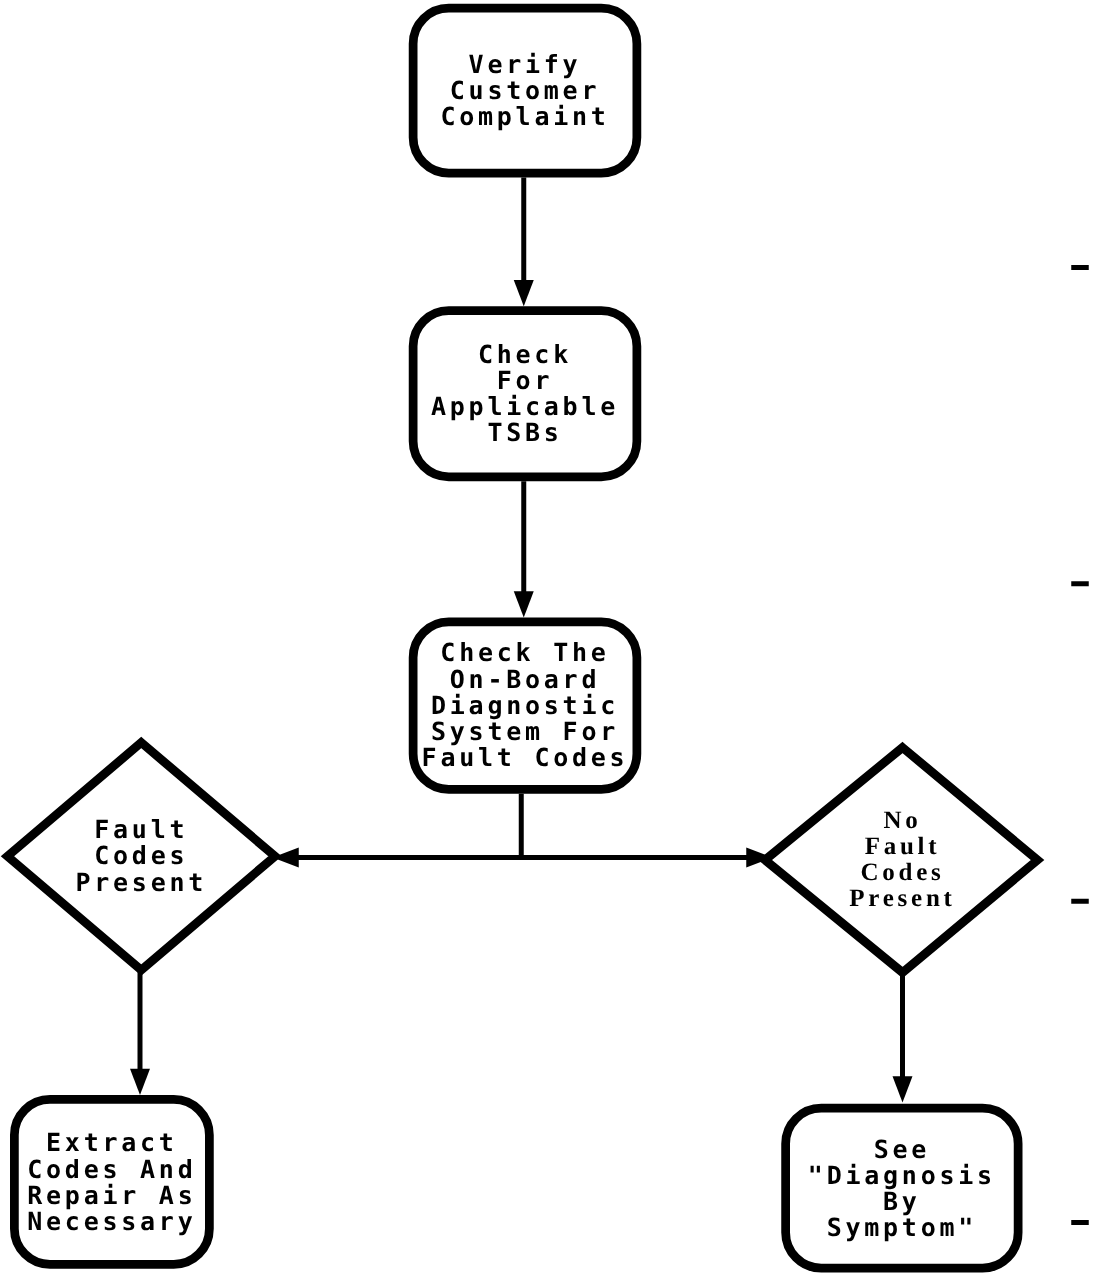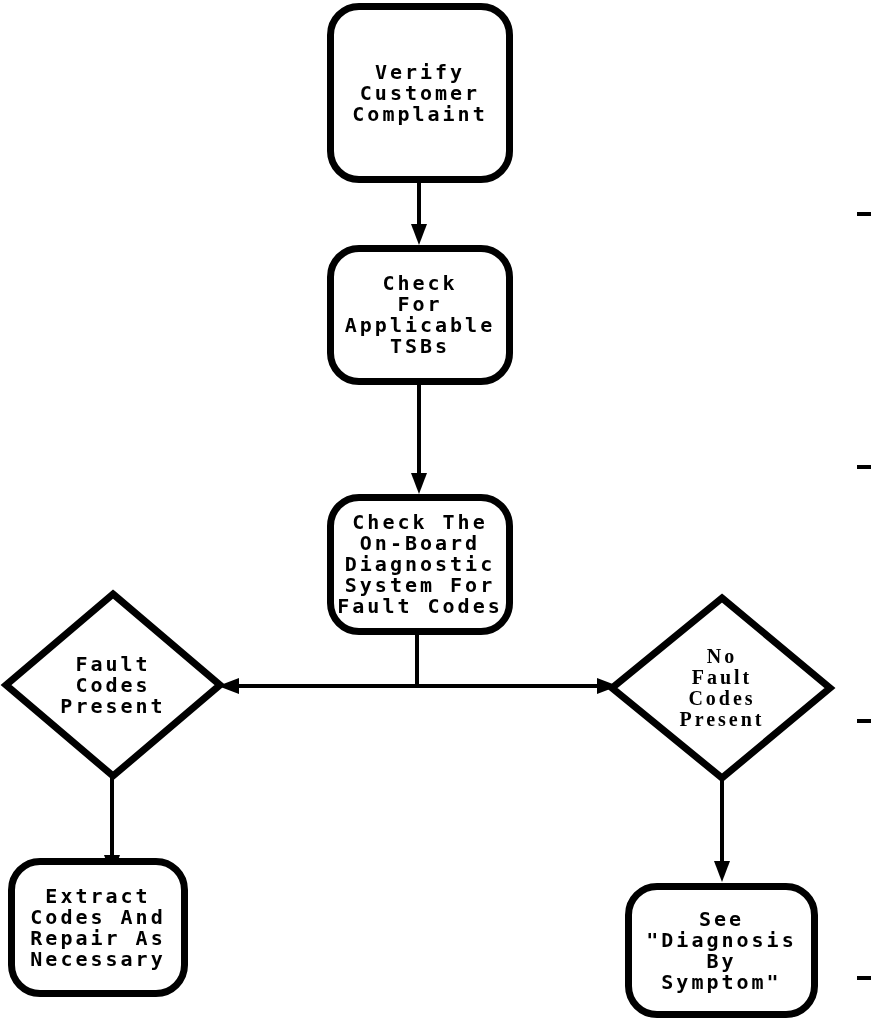--- a/index.html
+++ b/index.html
@@ -37,24 +37,24 @@
     letter-spacing: 3px;
     color: #000000;
     text-align: center;
     white-space: pre-line;
   }
   .diamond-label {
     position: absolute;
     transform: translate(-50%, -50%);
   }
   
-  .n-verify   { left: 327px; top: 3px;   width: 186px; height: 180px; }
+  .n-verify   { left: 327px; top: 3px;   width: 186px; height: 139px; }
   .n-tsb      { left: 327px; top: 245px; width: 186px; height: 140px; }
   .n-obd      { left: 327px; top: 494px; width: 186px; height: 141px; }
-  .n-extract  { left: 8px;   top: 858px; width: 180px; height: 139px; }
+  .n-extract  { left: 8px;   top: 876px; width: 163px; height: 139px; }
   .n-see      { left: 625px; top: 883px; width: 193px; height: 135px; }
   .l-fault    { left: 113px; top: 685px; }
   .l-nofault  { left: 722px; top: 688px; font-family: Liberation Serif, serif; }
 </style>
 </head>
 <body>
 
 <div class="stage">
 
   <svg class="layer" width="880" height="1026" viewBox="0 0 880 1026">

